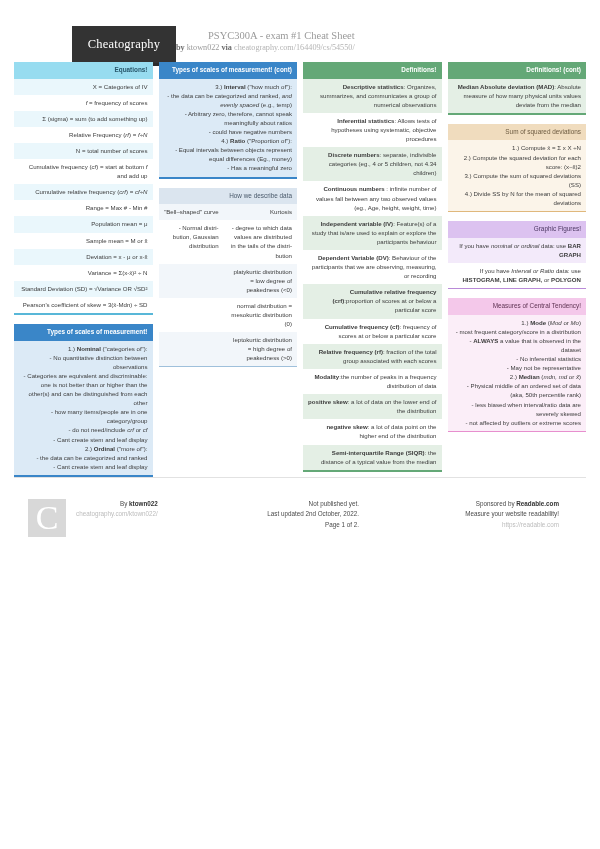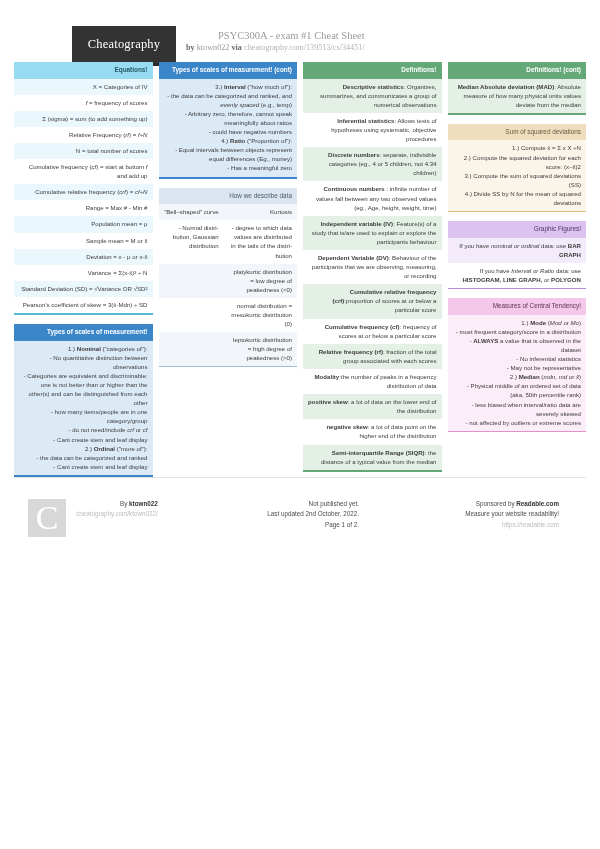--- a/index.html
+++ b/index.html
@@ -15,21 +15,21 @@
   .page { position:relative; width:600px; height:849px; padding:0 14px;text-align:right; }
 
   
   .header { display:flex; align-items:flex-start; padding-top:26px; padding-left:58px; height:62px; }
   .logo-box {
     width:104px; height:40px; background:#333333;
     display:flex; align-items:center; justify-content:center;
     border-bottom:3px solid #2b2b2b;
   }
   .logo-text { color:#ffffff; font-family:"Liberation Serif", serif; font-size:12.5px; letter-spacing:.2px; }
-  .header-text { padding-left:10px; padding-top:3px; }
+  .header-text { padding-left:0; padding-top:3px; }
   .sheet-title { font-family:"Liberation Serif", serif; font-size:10.5px; color:#9a9a9a; line-height:13px; }
   .sheet-byline { font-family:"Liberation Serif", serif; font-size:8.2px; color:#b4b4b4; line-height:12px; }
   .sheet-byline b { color:#6d6d6d; }
   .sheet-byline .uname { color:#9a9a9a; }
 
   
   .columns { display:flex; gap:6px; align-items:flex-start; }
   .col { width:140px; display:flex; flex-direction:column; gap:9px; }
 
   
@@ -112,21 +112,21 @@
 <body>
 
 <div class="page">
 
   <div class="header">
     <div class="logo-box">
       <span class="logo-text">Cheatography</span>
     </div>
     <div class="header-text">
       <div class="sheet-title">PSYC300A - exam #1 Cheat Sheet</div>
-      <div class="sheet-byline"><b>by</b> <span class="uname">ktown022</span> <b>via</b> <span>cheatography.com/139513/cs/34451/</span></div>
+      <div class="sheet-byline"><b>by</b> <span class="uname">ktown022</span> <b>via</b> <span>cheatography.com/164409/cs/54550/</span></div>
     </div>
   </div>
 
   <div class="columns" id="columns">
       <div class="col">
         <div class="block t-cyan">
           <div class="block-title">Equations!</div>
           <div class="rows">
             <div class="row">X = Categories of IV</div>
             <div class="row alt"><i>f</i> = frequency of scores</div>

